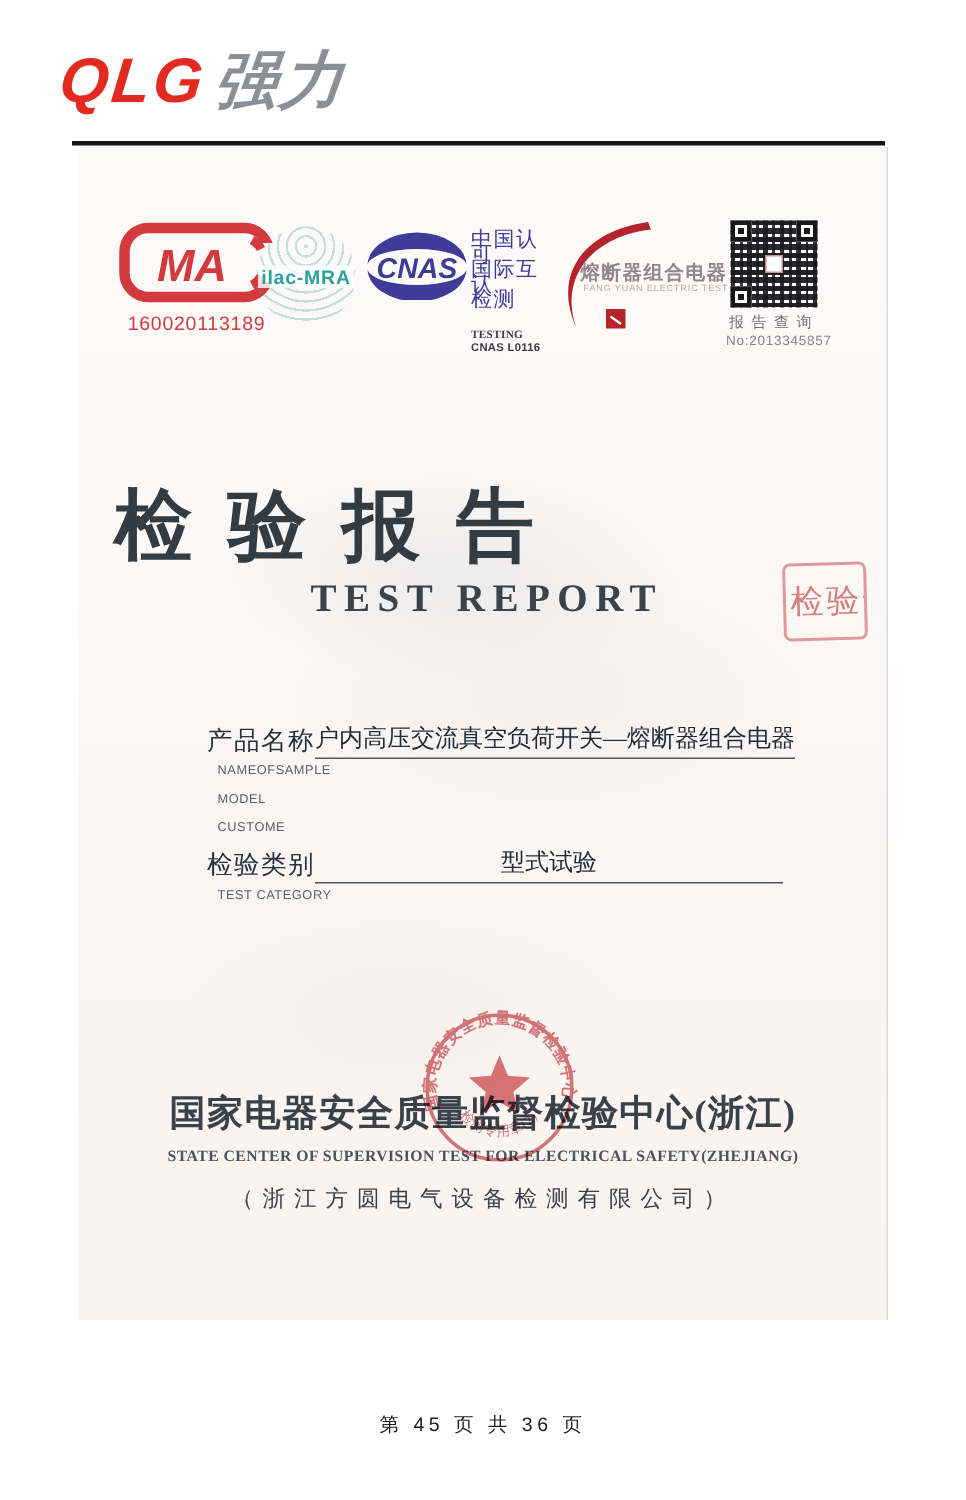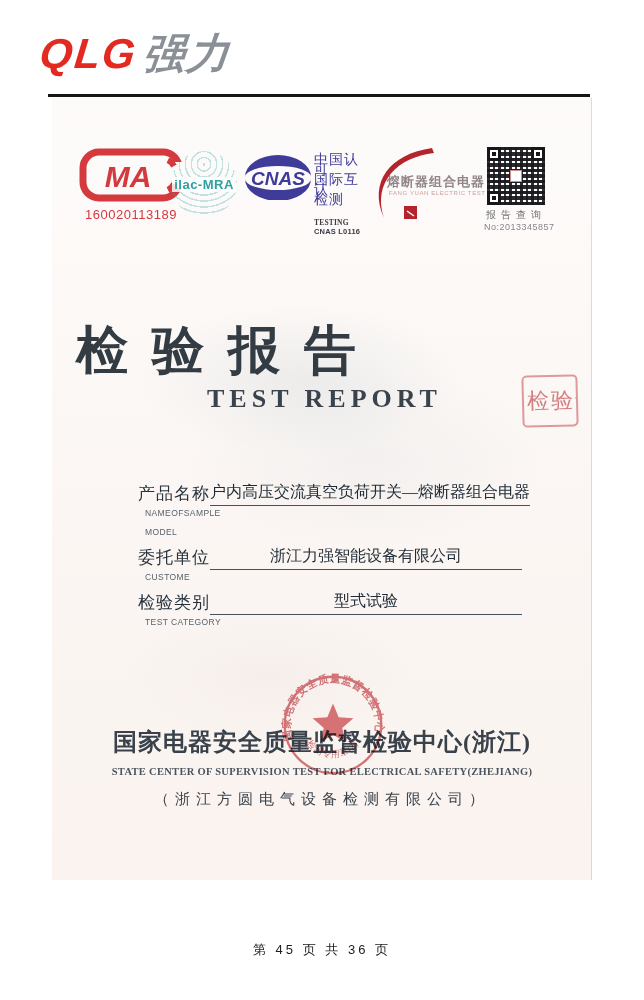--- a/index.html
+++ b/index.html
@@ -180,24 +180,20 @@
           <span class="fval">户内高压交流真空负荷开关—熔断器组合电器</span>
         </div>
         <div class="fsub">NAMEOFSAMPLE</div>
       </div>
 
       <div class="frow">
         <div class="fsub">MODEL</div>
       </div>
 
       <div class="frow">
-        <div class="fline">
-          <span class="flabel">委托单位</span>
-          <span class="fval">浙江力强智能设备有限公司</span>
-        </div>
         <div class="fsub">CUSTOME</div>
       </div>
 
       <div class="frow">
         <div class="fline">
           <span class="flabel">检验类别</span>
           <span class="fval">型式试验</span>
         </div>
         <div class="fsub">TEST CATEGORY</div>
       </div>

